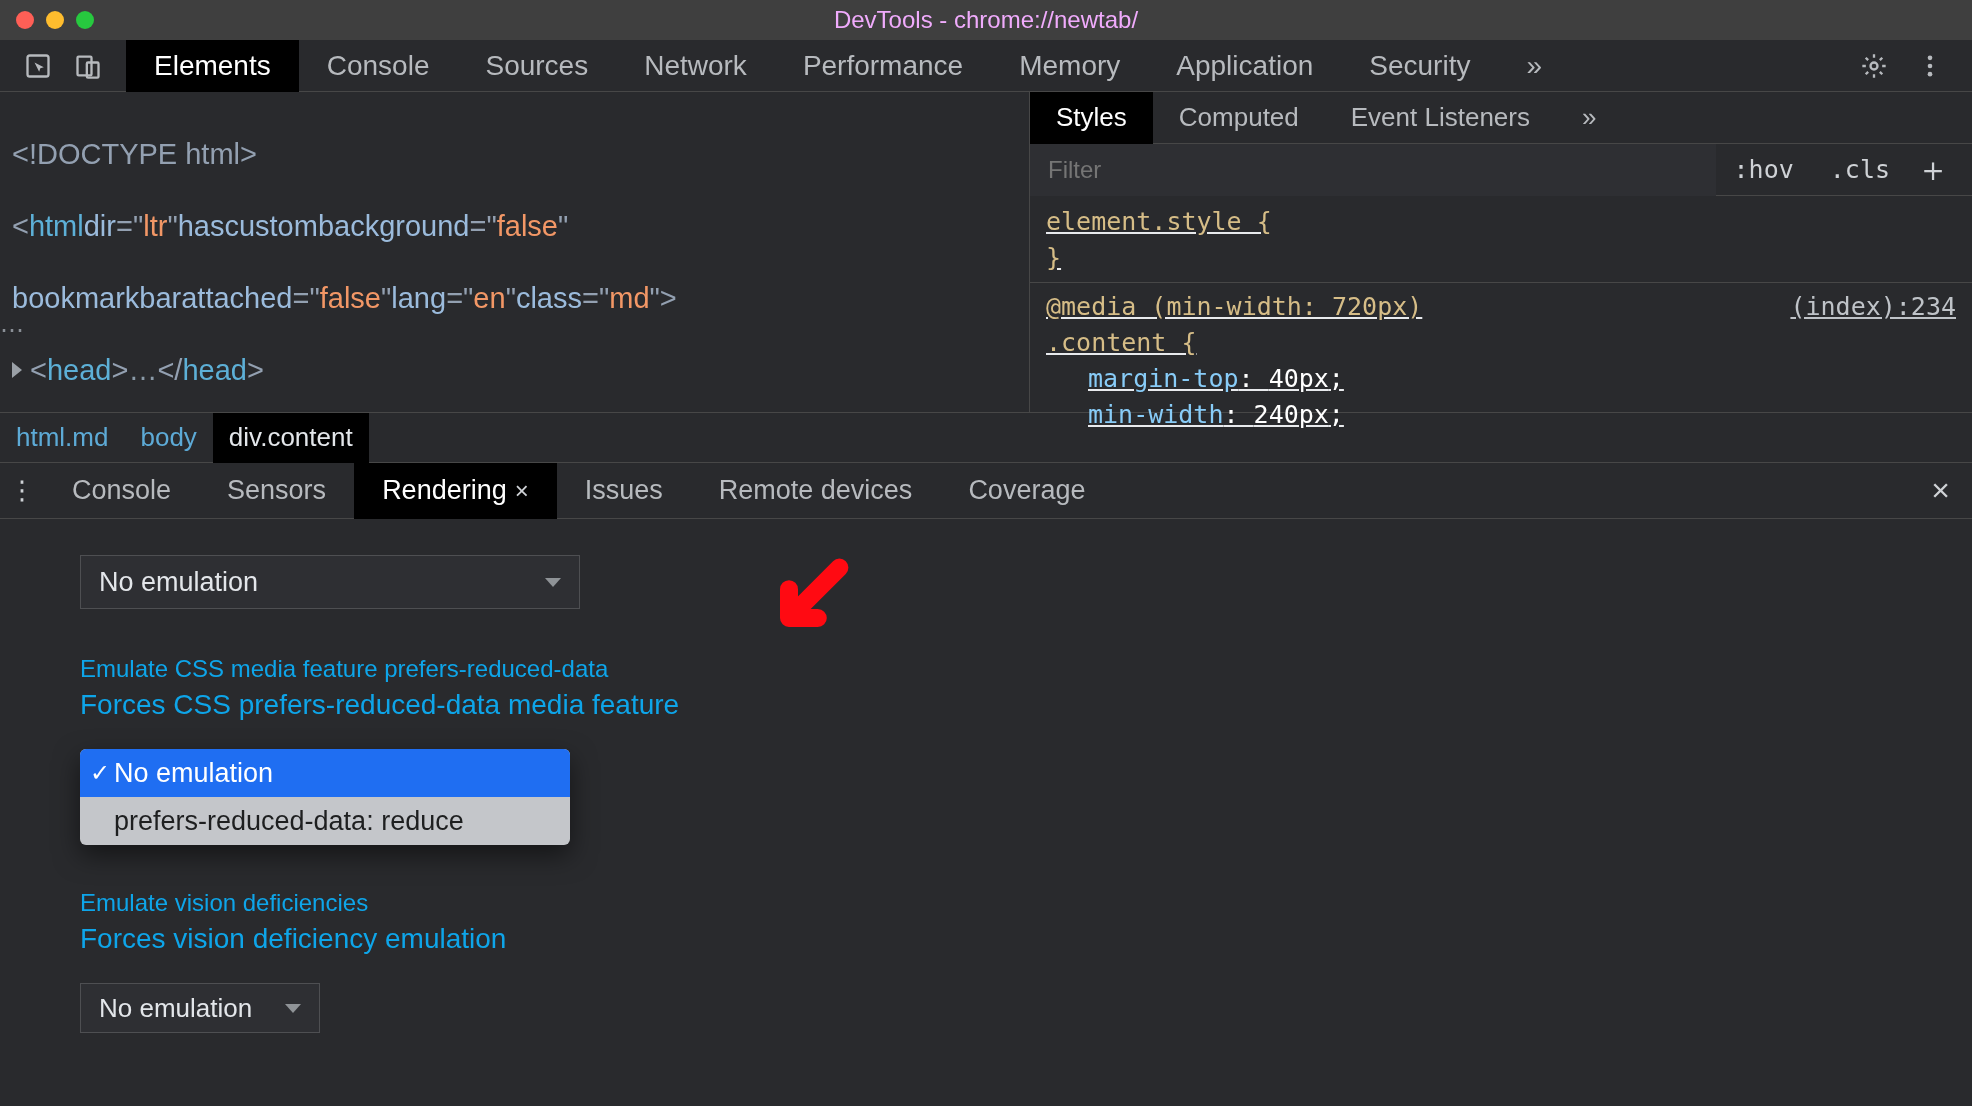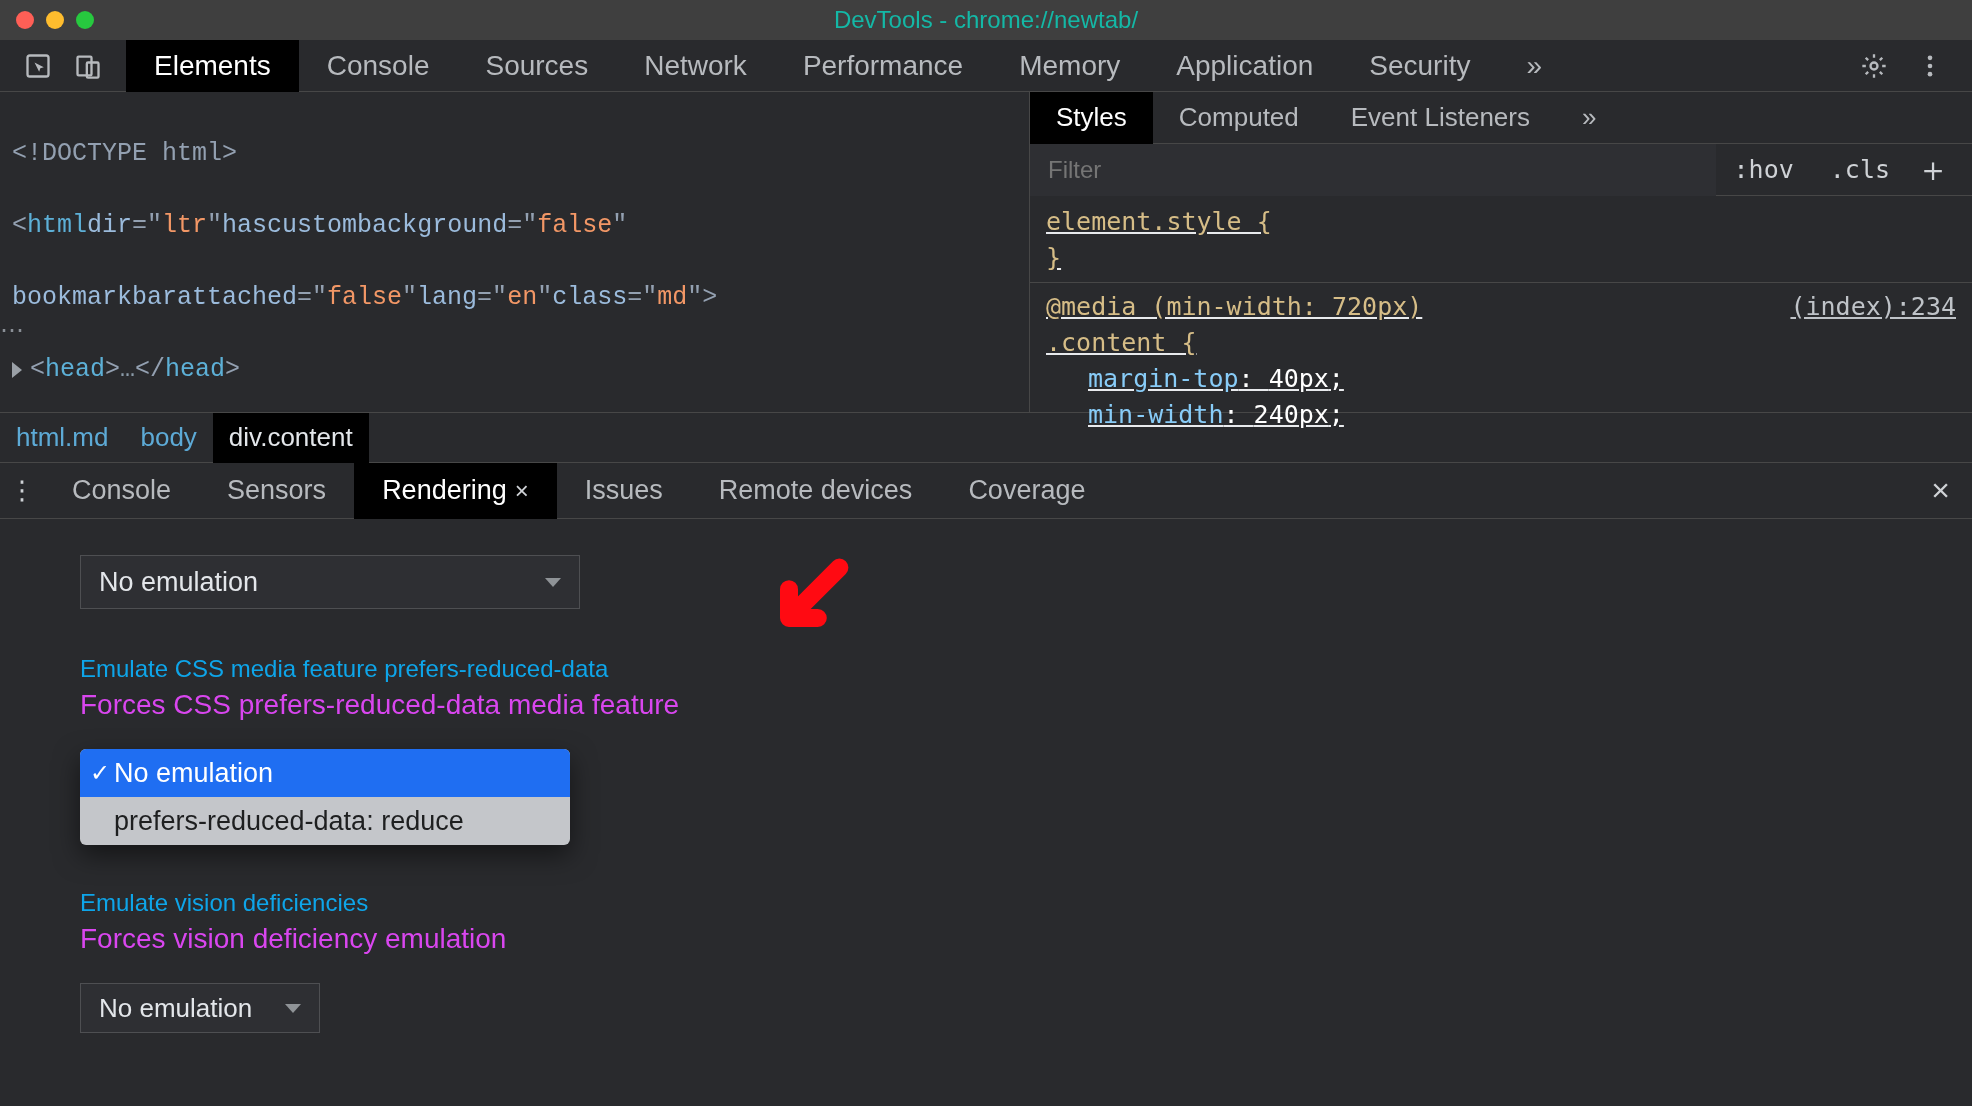--- a/index.html
+++ b/index.html
@@ -4,34 +4,34 @@
 <style>
   * { margin:0; padding:0; box-sizing:border-box; }
   html,body { width:1972px; height:1106px; font-family:-apple-system,BlinkMacSystemFont,"Segoe UI",Helvetica,Arial,sans-serif; background:#292a2d; color:#e8eaed; overflow:hidden; font-size:24px; }
   
   .titlebar { width:100%; height:40px; background:#3f3f3f; display:flex; align-items:center; position:relative; }
   .traffic { display:flex; gap:12px; padding-left:16px; }
   .dot { width:18px; height:18px; border-radius:50%; }
   .dot.red { background:#ff5f56; }
   .dot.yellow { background:#ffbd2e; }
   .dot.green { background:#27c93f; }
-  .title { position:absolute; left:50%; transform:translateX(-50%); font-size:24px; color:#14b8a6; }
+  .title { position:absolute; left:50%; transform:translateX(-50%); font-size:24px; color:#f0abfc; }
   
   .toolbar { display:flex; align-items:center; height:52px; background:#292a2d; border-bottom:1px solid #474747; }
   .tool-icons { display:flex; align-items:center; gap:22px; padding:0 24px; }
   .svgicon { width:28px; height:28px; stroke:#b7babe; fill:none; stroke-width:2; }
   .tabs { display:flex; align-items:stretch; height:60px; }
   .tab { padding:0 28px; display:flex; align-items:center; font-size:28px; color:#b7babe; cursor:pointer; }
   .tab.active { background:#000; color:#fff; }
   .spacer { flex:1; }
   .right-tools { display:flex; align-items:center; gap:28px; padding:0 28px; }
   
   .middle { display:flex; height:320px; }
   .dom-panel { width:1030px; overflow:hidden; background:#292a2d; border-right:1px solid #474747; position:relative; }
-  .dom-code { font-family:Liberation Mono, monospace; font-size:25px; line-height:36px; padding:8px 12px; white-space:pre; }
+  .dom-code { font-family:Liberation Sans, sans-serif; font-size:29px; line-height:36px; padding:8px 12px; white-space:pre; }
   .c-punct { color:#93a0b1; }
   .c-tag { color:#5db0d7; }
   .c-attr { color:#9bbbdc; }
   .c-str { color:#f29766; }
   .c-eq  { color:#8a9aa8; }
   .dom-line { display:flex; align-items:center; }
   .arrow-coll,.arrow-exp { display:inline-block; width:0; height:0; margin-right:8px; }
   .arrow-coll { border-top:8px solid transparent; border-bottom:8px solid transparent; border-left:10px solid #9aa0a6; }
   .ellips-dots { position:absolute; left:0; top:224px; color:#8a8f96; font-size:24px; letter-spacing:2px; }
   
@@ -58,21 +58,21 @@
   .d-more { width:44px; display:flex; align-items:center; justify-content:center; color:#cfd2d6; font-size:26px; }
   .d-tab { padding:0 28px; display:flex; align-items:center; font-size:27px; color:#b7babe; height:56px; }
   .d-tab.active { background:#000; color:#fff; }
   .d-close { margin-left:8px; font-size:24px; color:#cfd2d6; }
   .d-closeX { margin-left:auto; padding:0 22px; font-size:32px; color:#cfd2d6; }
   
   .rendering { padding:36px 0 0 80px; position:relative; }
   .select-box { width:500px; height:54px; display:flex; align-items:center; justify-content:space-between; padding:0 18px; background:#2e2f33; border:1px solid #4e4f52; color:#e3e6ea; font-size:27px; margin-bottom:46px; }
   .select-box .tri { width:0;height:0;border-left:8px solid transparent;border-right:8px solid transparent;border-top:9px solid #8f9397; }
   .feature-title { font-size:24px; color:#0ea5e9; margin-bottom:6px; }
-  .feature-desc  { font-size:28px; color:#d946ef; margin-bottom:28px; }
+  .feature-desc  { font-size:28px; color:#0ea5e9; margin-bottom:28px; }
   .dropdown { width:490px; background:#c4c6ca; border-radius:6px; overflow:hidden; box-shadow:0 10px 26px rgba(0,0,0,.5); margin-bottom:44px; }
   .dd-option { height:48px; display:flex; align-items:center; padding:0 18px 0 34px; font-size:27px; position:relative; color:#1e1f20; }
   .dd-option .check { position:absolute; left:10px; font-size:24px; }
   .dd-option.sel { background:#1f6ef2; color:#fff; }
   .select-box.small { width:240px; height:50px; font-size:26px; margin-bottom:0; }
   
   .red-arrow { position:absolute; left:762px; top:36px; }
   .red-arrow svg { width:90px; height:90px; }
 </style>
 </head>

